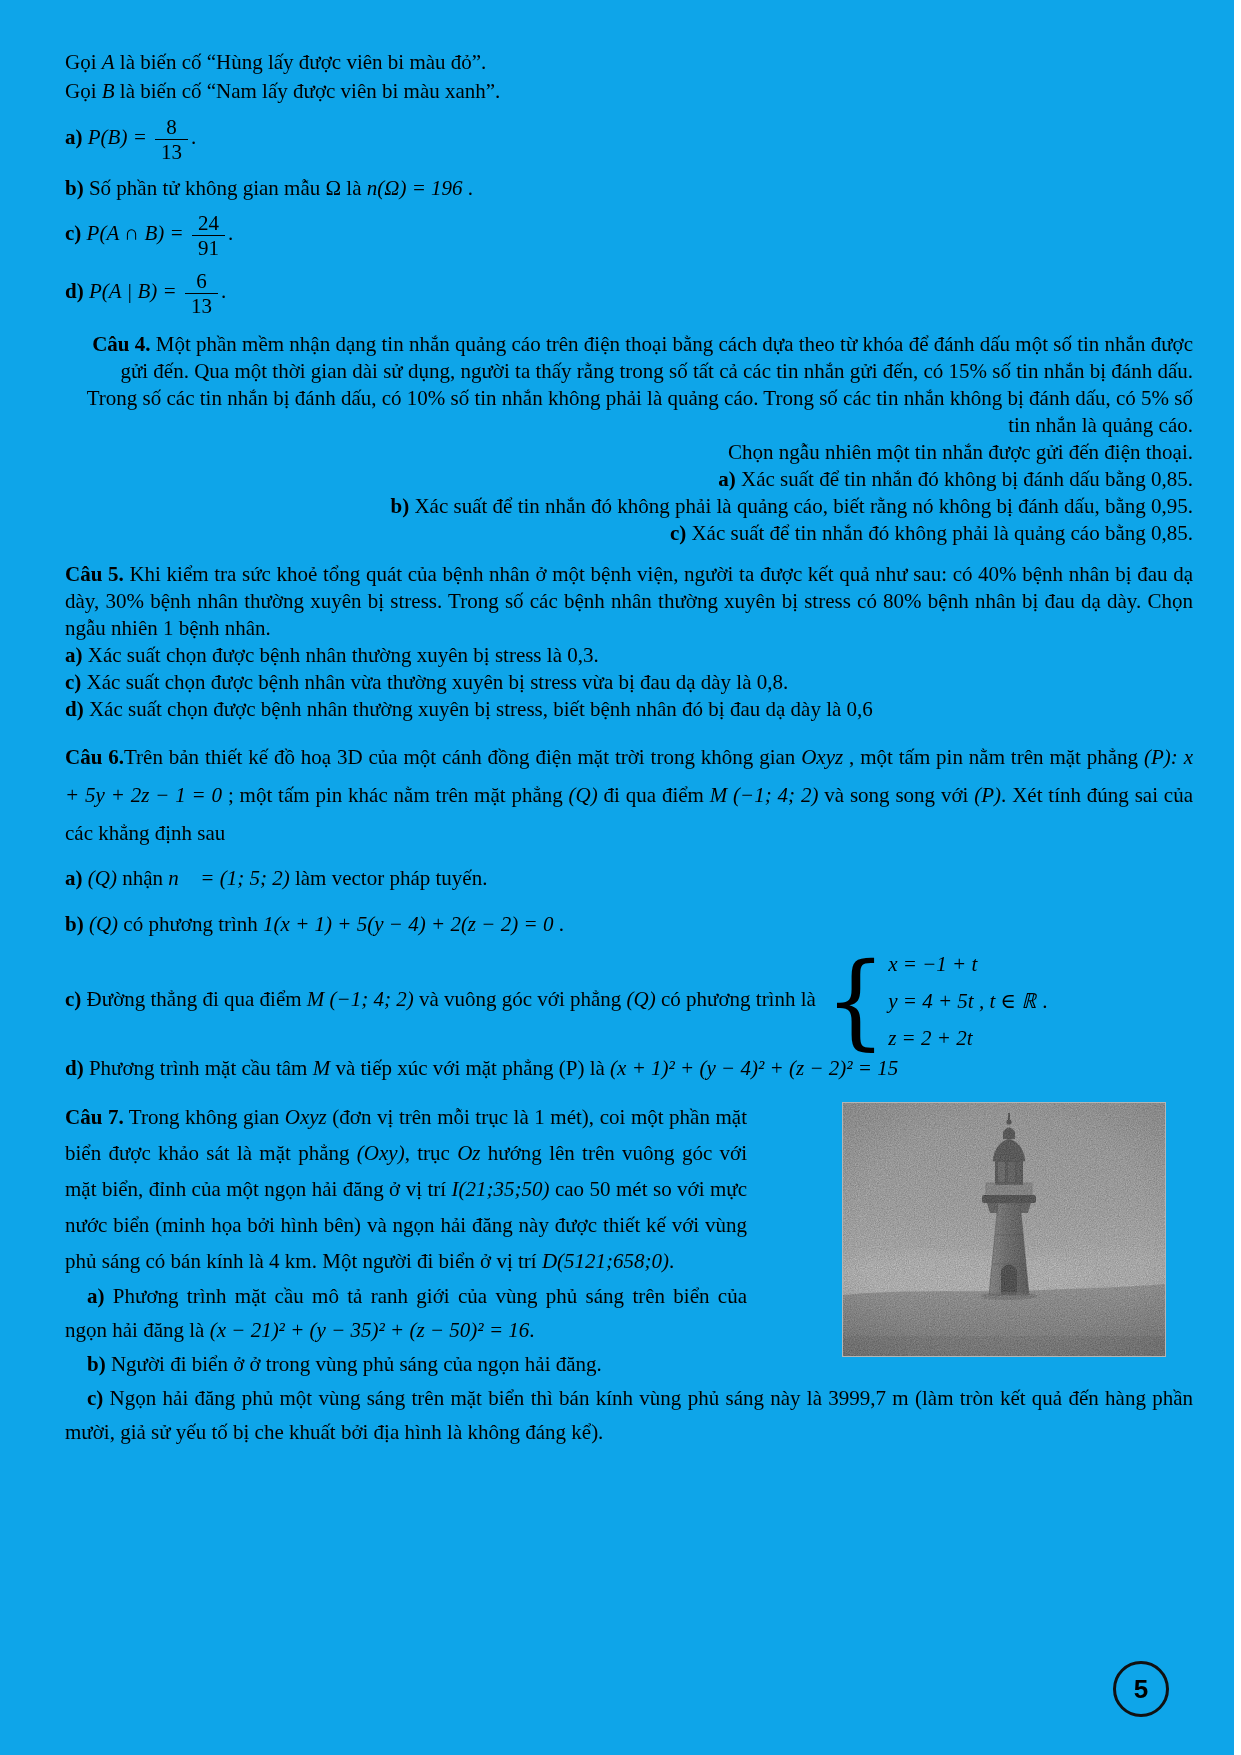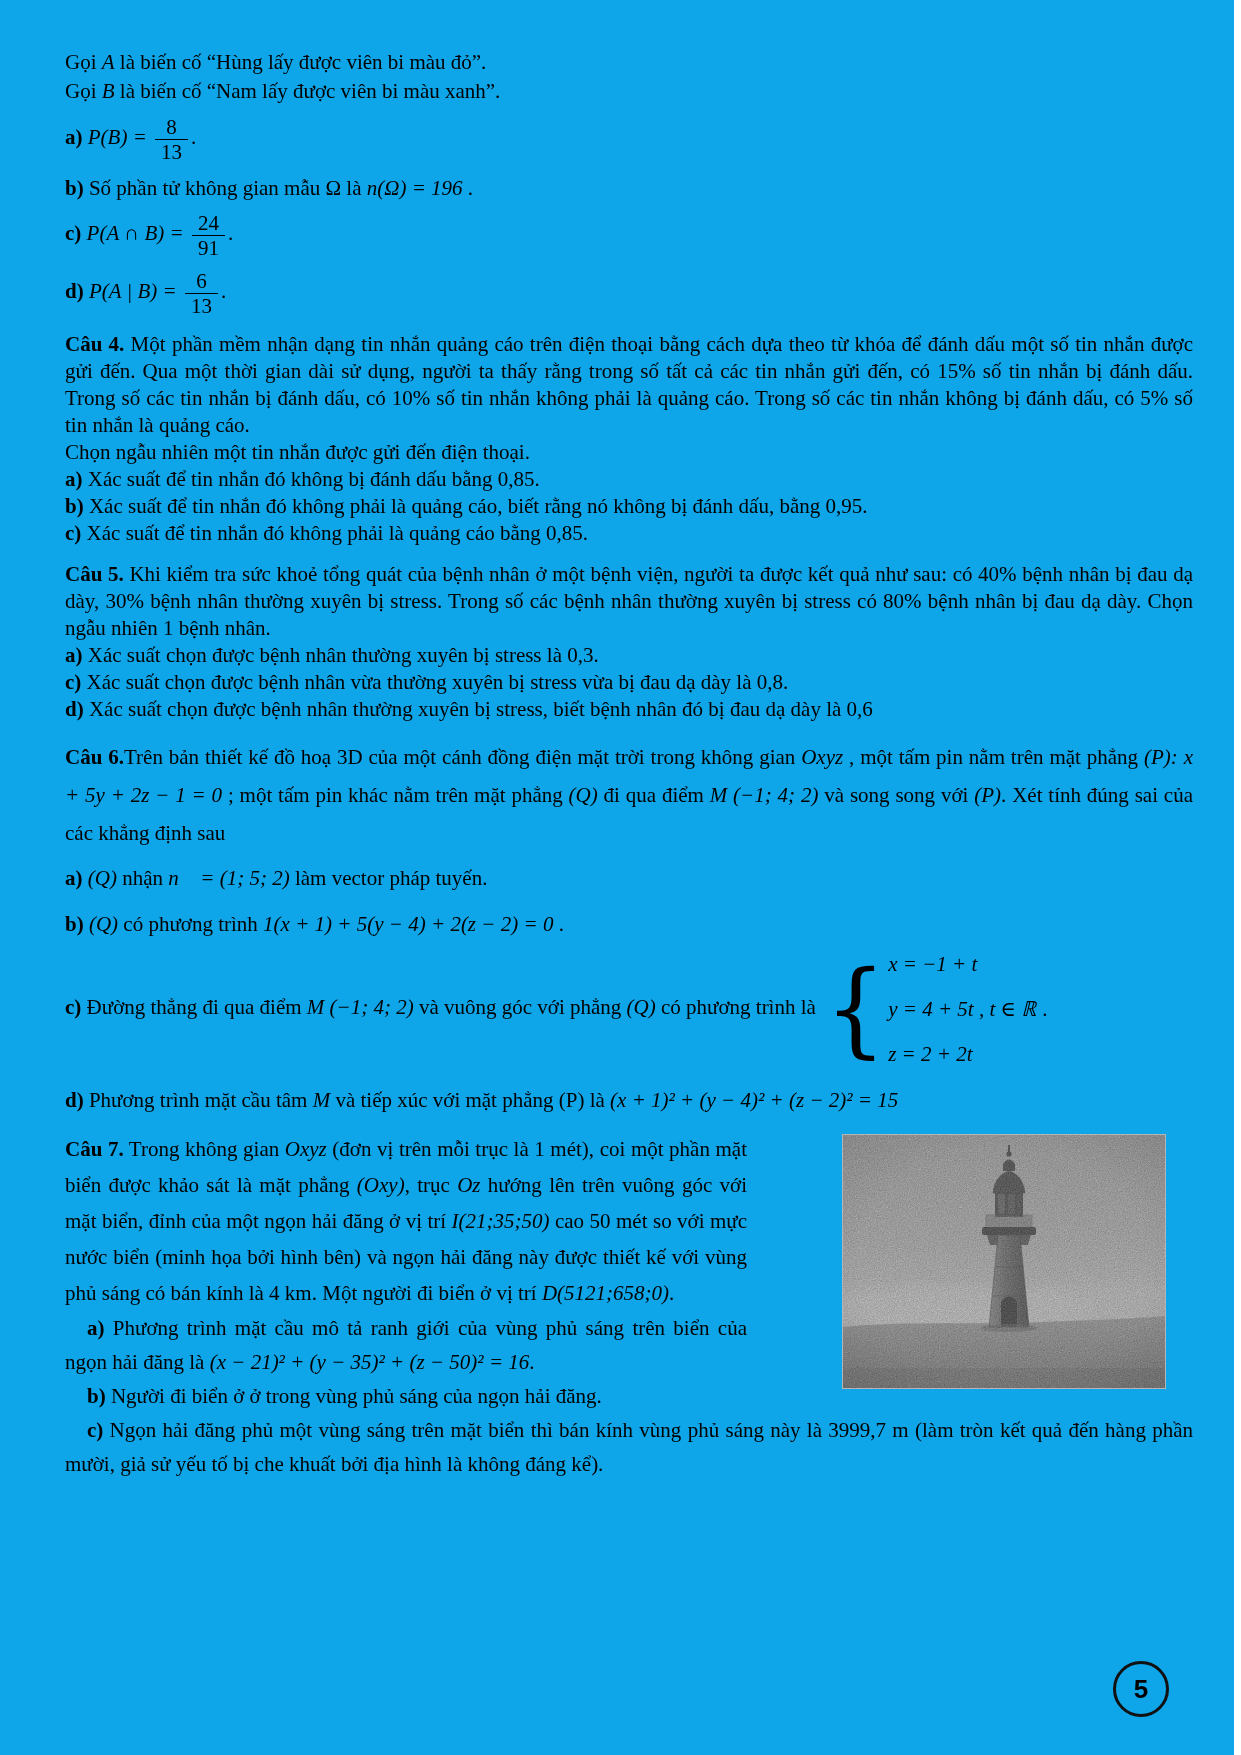--- a/index.html
+++ b/index.html
@@ -13,35 +13,35 @@
   .line{line-height:29px;}
   
   .frac{display:inline-flex;flex-direction:column;align-items:center;vertical-align:middle;
         font-style:normal;line-height:24px;margin:0 3px;}
   .frac .num,.frac .den{padding:0 6px;text-align:center;}
   .frac .den{border-top:1.6px solid #000;}
   .eqline{line-height:28px;margin-top:9px;}
   #q3b{margin-top:10px;line-height:28px;}
   
   #q4{margin-top:13px;}
-  #q4 .para,#q4 .item,#q4 .note{line-height:27px;}
+  #q4 .para,#q4 .item,#q4 .note{line-height:27px;text-align:right;}
   #q5{margin-top:14px;}
   #q5 .para,#q5 .item{line-height:27px;}
   #q6{margin-top:15px;}
   #q6 .para{line-height:38px;}
   #q6 .item{line-height:30px;}
   #q6a{margin-top:11px;}
   #q6b{margin-top:16px;}
   #q6c{margin-top:10px;}
-  #q6d{margin-top:16px;}
+  #q6d{margin-top:0;}
   
   .system{display:inline-flex;align-items:center;vertical-align:middle;margin-left:4px;}
   .brace{font-size:96px;line-height:0.85;font-weight:400;transform:scaleY(1.08);
          font-family:"DejaVu Serif",serif;}
-  .sysrows{display:inline-flex;flex-direction:column;gap:15px;font-style:italic;margin-left:2px;}
+  .sysrows{display:inline-flex;flex-direction:column;gap:7px;font-style:italic;margin-left:2px;}
   .systail{vertical-align:middle;margin-left:6px;}
   
   #q7{margin-top:16px;}
   #q7 .para{line-height:36px;}
   #q7 .item{line-height:34px;}
   .indent{text-indent:22px;}
   .photo{float:right;width:322px;height:253px;margin:4px 28px 10px 96px;padding:0;}
   .photo svg{display:block;outline:1px solid #b5b5b5;}
   
   .badge{position:absolute;left:1113px;top:1661px;width:50px;height:50px;

